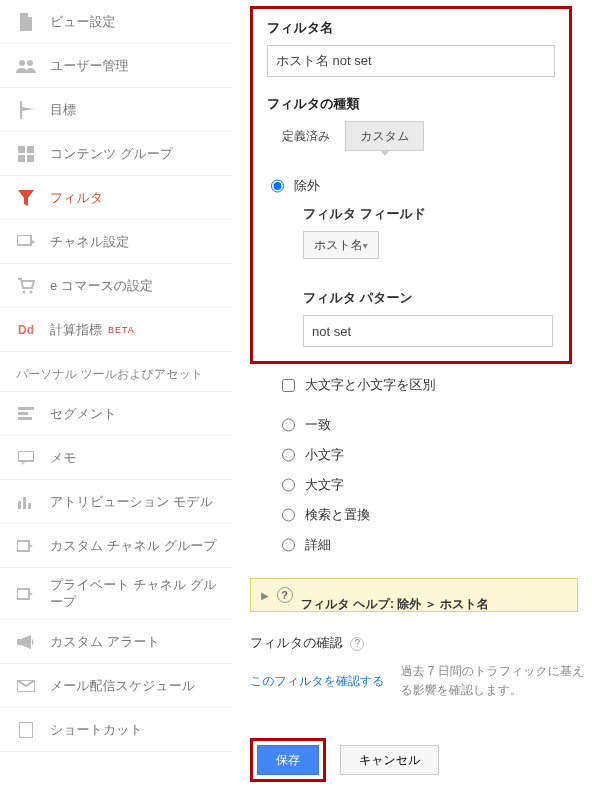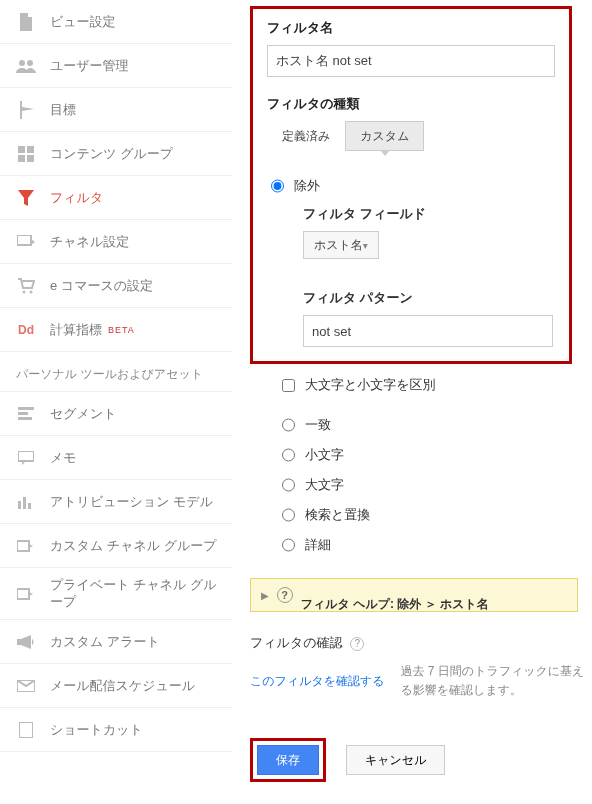--- a/index.html
+++ b/index.html
@@ -176,21 +176,21 @@
     display: flex;
     gap: 16px;
     align-items: center;
     font-size: 12px;
   }
   .confirm-sub .link { color: #1a73e8; cursor:pointer; flex-shrink:0;}
   .confirm-sub .desc { color: #888; line-height:1.6; }
   .btn-row {
     margin-top: 38px;
     display: flex;
-    gap: 20px;
+    gap: 14px;
     align-items: center;
   }
   .btn-red-frame {
     border: 3px solid #b30000;
     padding: 4px;
   }
   .btn {
     height: 30px;
     padding: 0 18px;
     font-size: 12px;

